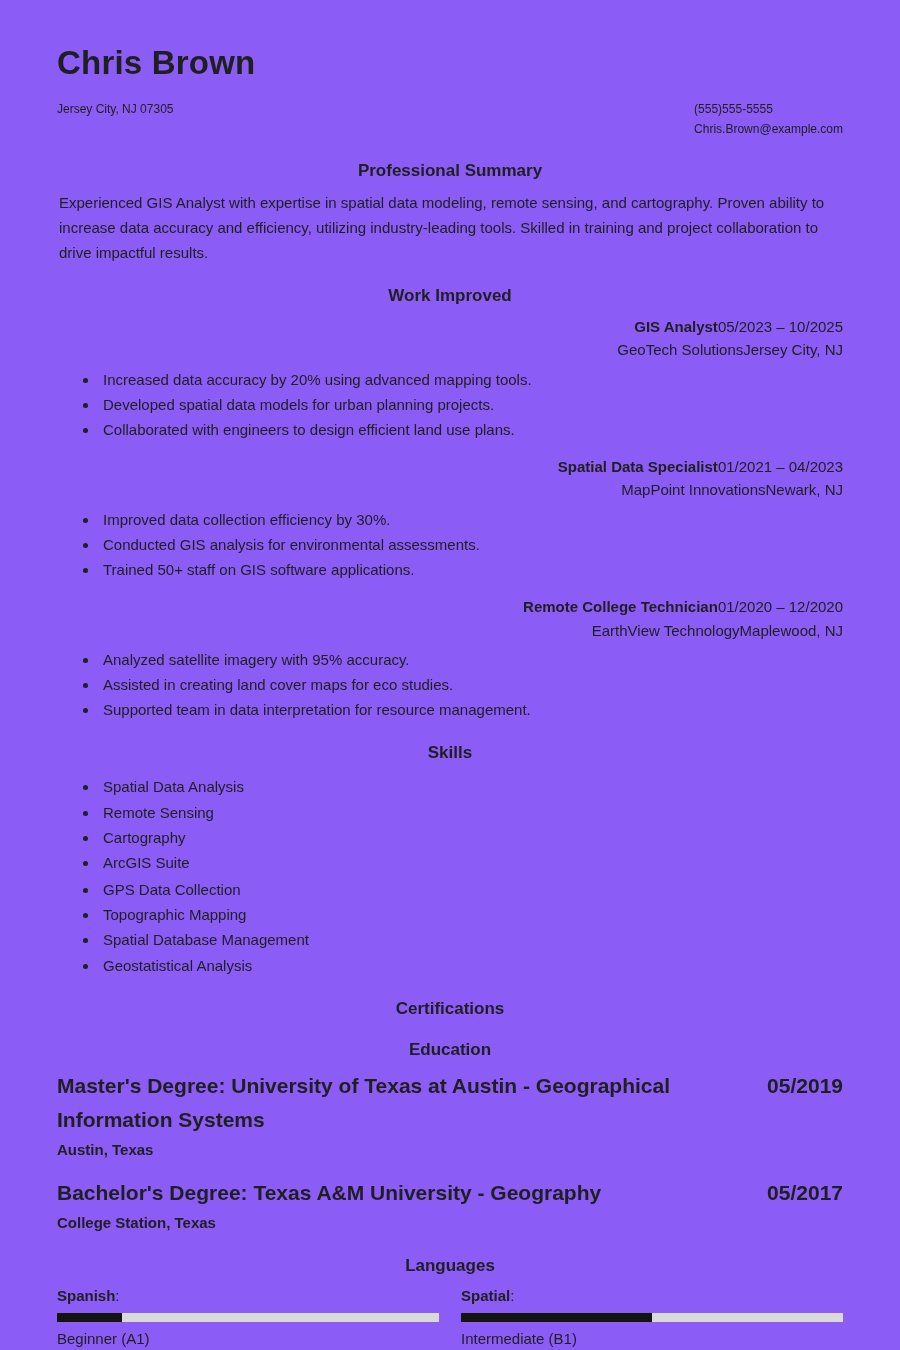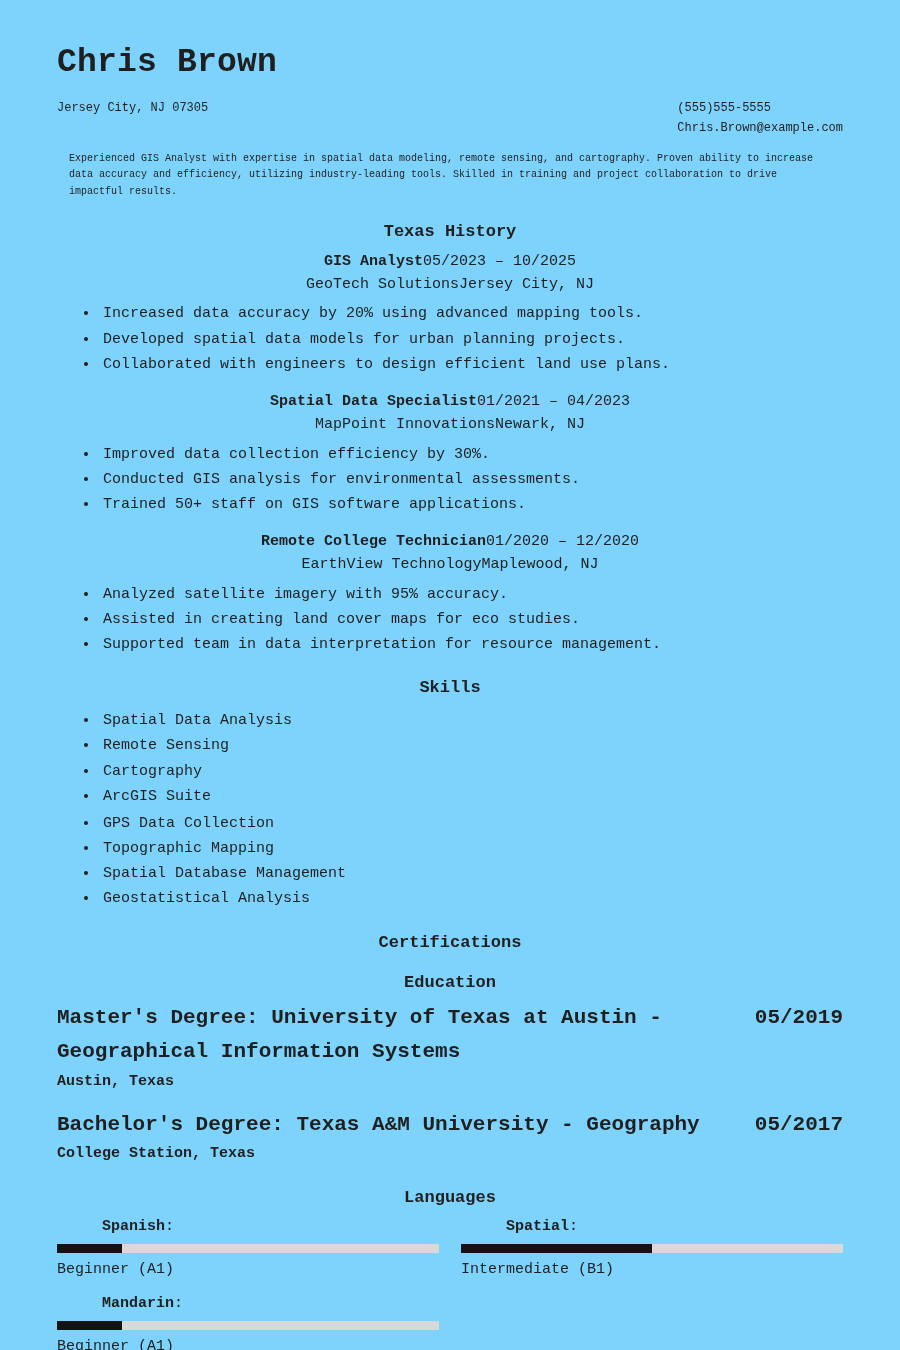--- a/index.html
+++ b/index.html
@@ -1,21 +1,21 @@
 <!DOCTYPE html>
 <html><head>
 <meta charset="utf-8">
 <style>
   * { box-sizing: border-box; }
   html, body { margin: 0; padding: 0; background: #ffffff; }
   .page {
     width: 900px;
     height: 1350px;
-    background: #7dd3fc;
-    font-family: Liberation Mono, monospace;
+    background: #8b5cf6;
+    font-family: Liberation Sans, sans-serif;
     color: #1f1f1f;
     padding: 44px 57px 0 57px;
     overflow: hidden;
   }
   h1 {
     font-size: 33px;
     font-weight: bold;
     margin: 0 0 18px 0;
     letter-spacing: 0.2px;
   }
@@ -27,29 +27,29 @@
     line-height: 1.65;
   }
   .contact-right { }
   h2 {
     font-size: 17px;
     font-weight: bold;
     text-align: center;
     margin: 21px 0 9px 0;
   }
   .summary-text {
-    font-size: 10px;
+    font-size: 15px;
     line-height: 1.68;
-    margin: 12px;
+    margin: 2px;
   }
   
   .job { margin: 0 0 4px 0; }
   .job-head, .job-sub {
     display: flex;
-    justify-content: center;
+    justify-content: flex-end;
     font-size: 15px;
     line-height: 1.55;
   }
   .job-title { font-weight: bold; }
   ul.bullets {
     margin: 5px 0 13px 0;
     padding-left: 42px;
   }
   ul.bullets li {
     font-size: 15px;
@@ -74,21 +74,21 @@
   .edu-location { font-size: 15px; font-weight: bold; line-height: 1.65; }
   
   .lang-grid {
     display: grid;
     grid-template-columns: 1fr 1fr;
     column-gap: 22px;
     row-gap: 13px;
     margin-top: 4px;
   }
   .lang-item { font-size: 15px; line-height: 1.4; }
-  .lang-name { font-weight: bold; margin-left: 45px; }
+  .lang-name { font-weight: bold; }
   .lang-colon { font-weight: normal; }
   .lang-bar {
     width: 100%;
     height: 9px;
     margin: 7px 0 6px 0;
   }
   .lang-fill { height: 100%; }
   .lang-level { font-size: 15px; }
 </style>
 </head>
@@ -101,25 +101,26 @@
     <div class="contact-row">
       <div>Jersey City, NJ 07305</div>
       <div class="contact-right">
         <div>(555)555-5555</div>
         <div>Chris.Brown@example.com</div>
       </div>
     </div>
   </header>
 
   <section>
+    <h2>Professional Summary</h2>
     <p class="summary-text">Experienced GIS Analyst with expertise in spatial data modeling, remote sensing, and cartography. Proven ability to increase data accuracy and efficiency, utilizing industry-leading tools. Skilled in training and project collaboration to drive impactful results.</p>
   </section>
 
   <section>
-    <h2>Texas History</h2>
+    <h2>Work Improved</h2>
     <div id="jobs">
         <div class="job">
           <div class="job-head">
             <span class="job-title">GIS Analyst</span>
             <span class="job-dates">05/2023 – 10/2025</span>
           </div>
           <div class="job-sub">
             <span class="job-company">GeoTech Solutions</span>
             <span class="job-location">Jersey City, NJ</span>
           </div>

